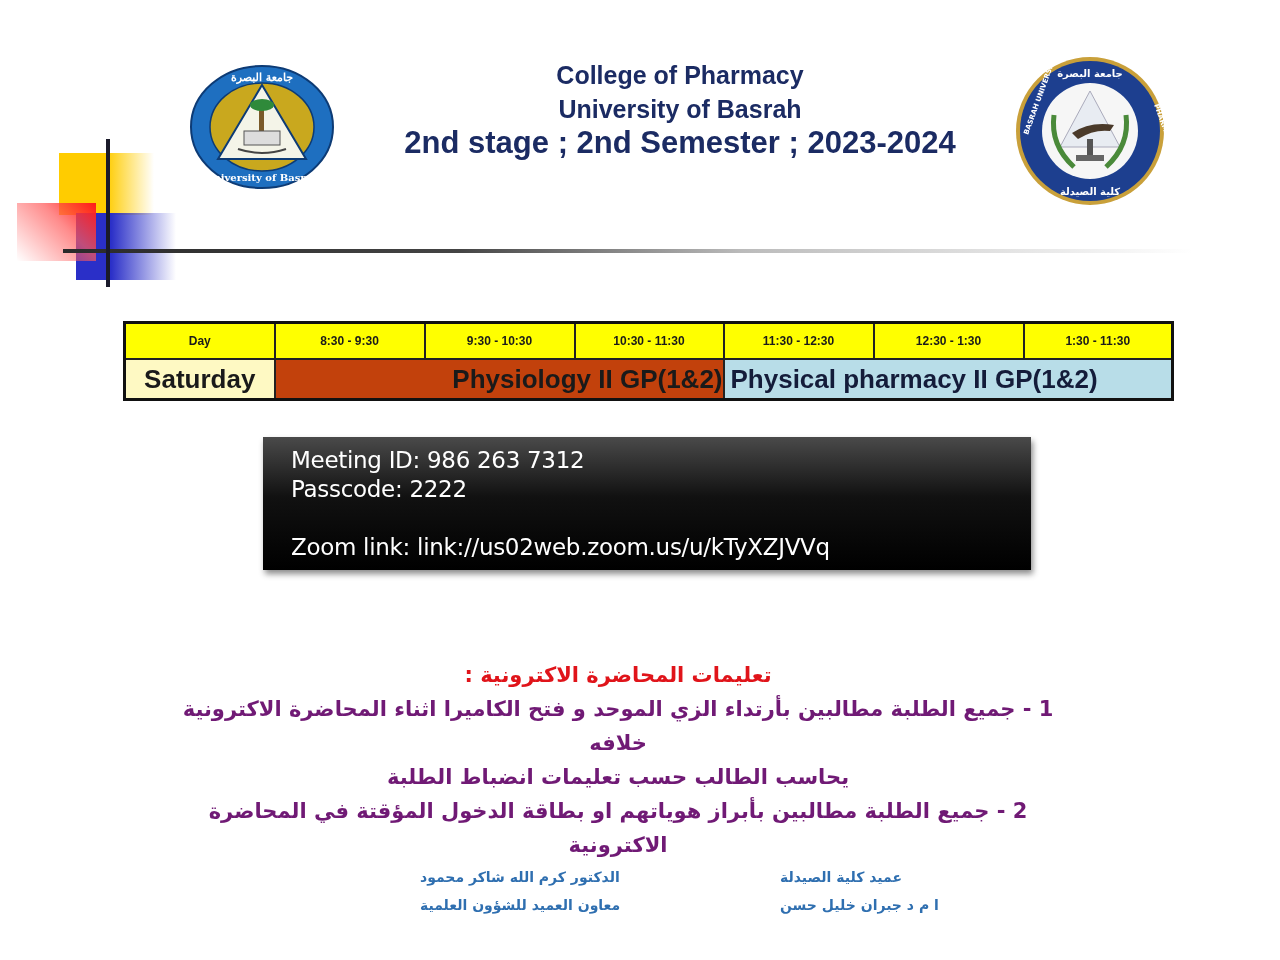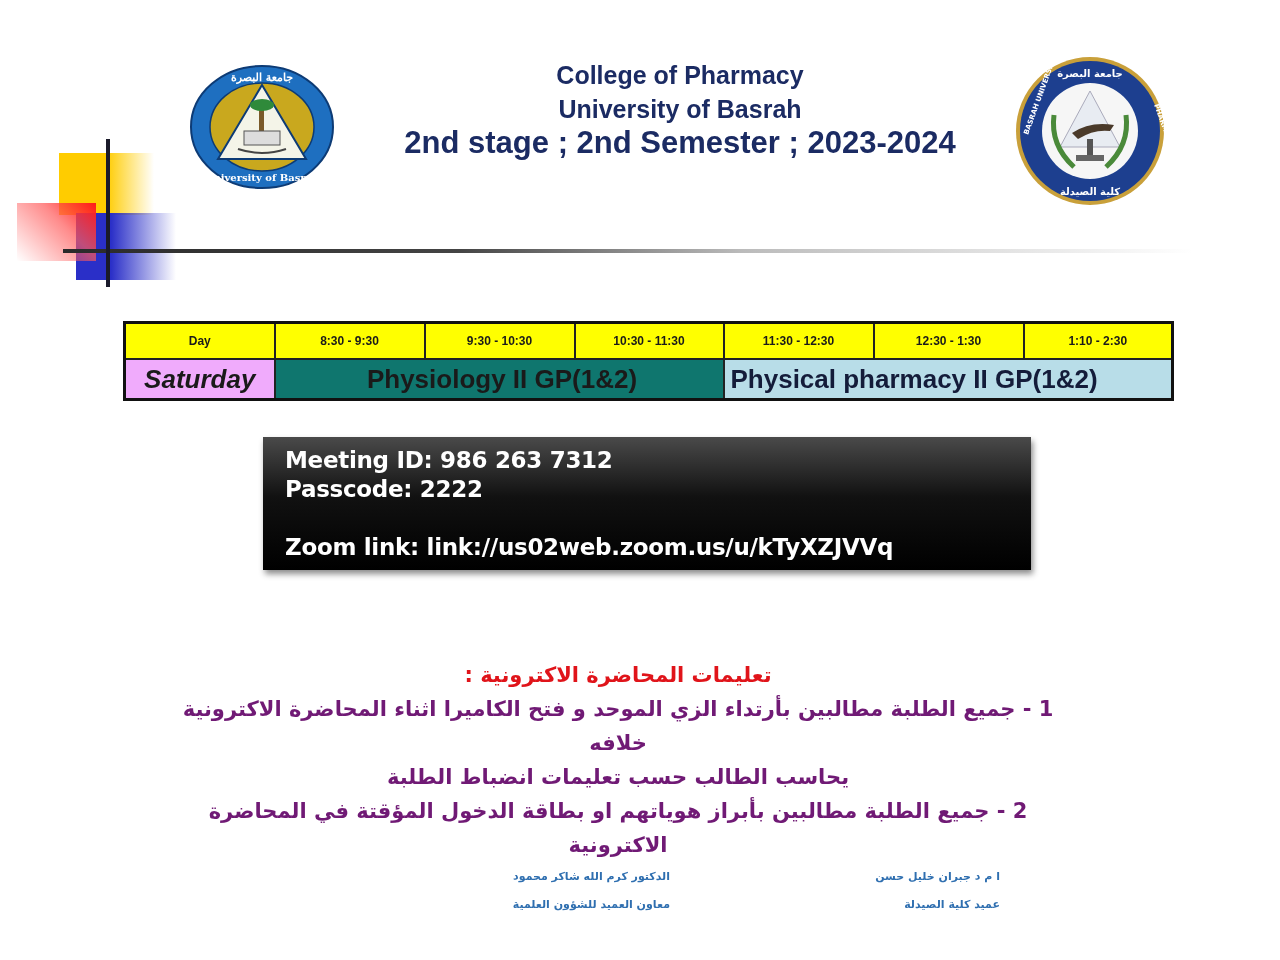--- a/index.html
+++ b/index.html
@@ -48,47 +48,47 @@
     .schedule {
       left: 123px; top: 321px; width: 1048px; border-collapse: collapse;
       table-layout: fixed; border: 3px solid #111;
     }
     .schedule td {
       border: 2px solid #222; padding: 0; text-align: center;
       font-weight: bold; color: #1a1a1a; overflow: hidden; white-space: nowrap;
     }
     .schedule .hdr td { background: #ffff00; height: 34px; font-size: 12px; }
     .schedule .row td { height: 38px; font-size: 26px; }
-    .schedule .day-cell { background: #f0abfc; font-style: italic; }
-    .schedule .physiology { background: #0f766e; text-align: center; padding-left: 6px; }
+    .schedule .day-cell { background: #fef9c3; }
+    .schedule .physiology { background: #c2410c; text-align: right; padding-left: 6px; }
     .schedule .pharmacy { background: #b8dde8; text-align: left; padding-left: 6px; color: #141c3a; }
 
     
     .meeting-box {
       left: 263px; top: 437px; width: 768px; height: 133px;
       background: linear-gradient(to bottom, #4a4a4a 0%, #111 45%, #000 100%);
       box-shadow: 2px 4px 6px rgba(0,0,0,0.45);
-      color: #fff; font-weight: bold; font-size: 23px; line-height: 29px;
-      box-sizing: border-box; padding: 9px 22px;
+      color: #fff; font-weight: normal; font-size: 23px; line-height: 29px;
+      box-sizing: border-box; padding: 9px 28px;
       font-family: "DejaVu Sans", sans-serif; letter-spacing: -0.3px;
     }
     .meeting-box .spacer { height: 29px; }
 
     
     .instructions {
       left: 168px; top: 658px; width: 900px; direction: rtl; text-align: center;
       font-family: "DejaVu Sans", sans-serif; font-weight: bold;
     }
     .instructions .title { color: #e0141a; font-size: 21px; line-height: 34px; }
     .instructions .item { color: #701a75; font-size: 21px; line-height: 34px; }
 
     
     .sig {
-      direction: rtl; text-align: right; color: #2f6fb0;
-      font-family: "DejaVu Sans", sans-serif; font-weight: bold; font-size: 11px; line-height: 28px;
+      direction: rtl; text-align: left; color: #2f6fb0;
+      font-family: "DejaVu Sans", sans-serif; font-weight: bold; font-size: 14px; line-height: 28px;
     }
     .sig-left { left: 420px; top: 863px; width: 250px; }
     .sig-right { left: 780px; top: 863px; width: 220px; }
   </style>
 </head>
 <body>
 
 <div class="abs deco-yellow"></div>
 <div class="abs deco-blue"></div>
 <div class="abs deco-red"></div>
@@ -144,21 +144,21 @@
       <col style="width:149px">
   </colgroup>
   <tbody>
       <tr class="hdr">
     <td>Day</td>
     <td>8:30 - 9:30</td>
     <td>9:30 - 10:30</td>
     <td>10:30 - 11:30</td>
     <td>11:30 - 12:30</td>
     <td>12:30 - 1:30</td>
-    <td>1:10 - 2:30</td>
+    <td>1:30 - 11:30</td>
   </tr>
   <tr class="row">
     <td class="day-cell">Saturday</td>
     <td class="physiology" colspan="3">Physiology II GP(1&amp;2)</td>
     <td class="pharmacy" colspan="3">Physical pharmacy II GP(1&amp;2)</td>
   </tr>
 </tbody>
   </table>
 
 <div class="abs meeting-box">
@@ -173,15 +173,15 @@
   <div class="item">1 - جميع الطلبة مطالبين بأرتداء الزي الموحد و فتح الكاميرا اثناء المحاضرة الاكترونية خلافه</div>
   <div class="item">يحاسب الطالب حسب تعليمات انضباط الطلبة</div>
   <div class="item">2 - جميع الطلبة مطالبين بأبراز هوياتهم او بطاقة الدخول المؤقتة في المحاضرة الاكترونية</div>
 </div>
 
 <div class="abs sig sig-left">
   <div>الدكتور كرم الله شاكر محمود</div>
   <div>معاون العميد للشؤون العلمية</div>
 </div>
 <div class="abs sig sig-right">
+  <div>عميد كلية الصيدلة</div>
   <div>ا م د جبران خليل حسن</div>
-  <div>عميد كلية الصيدلة</div>
 </div>
 
 </body></html>

